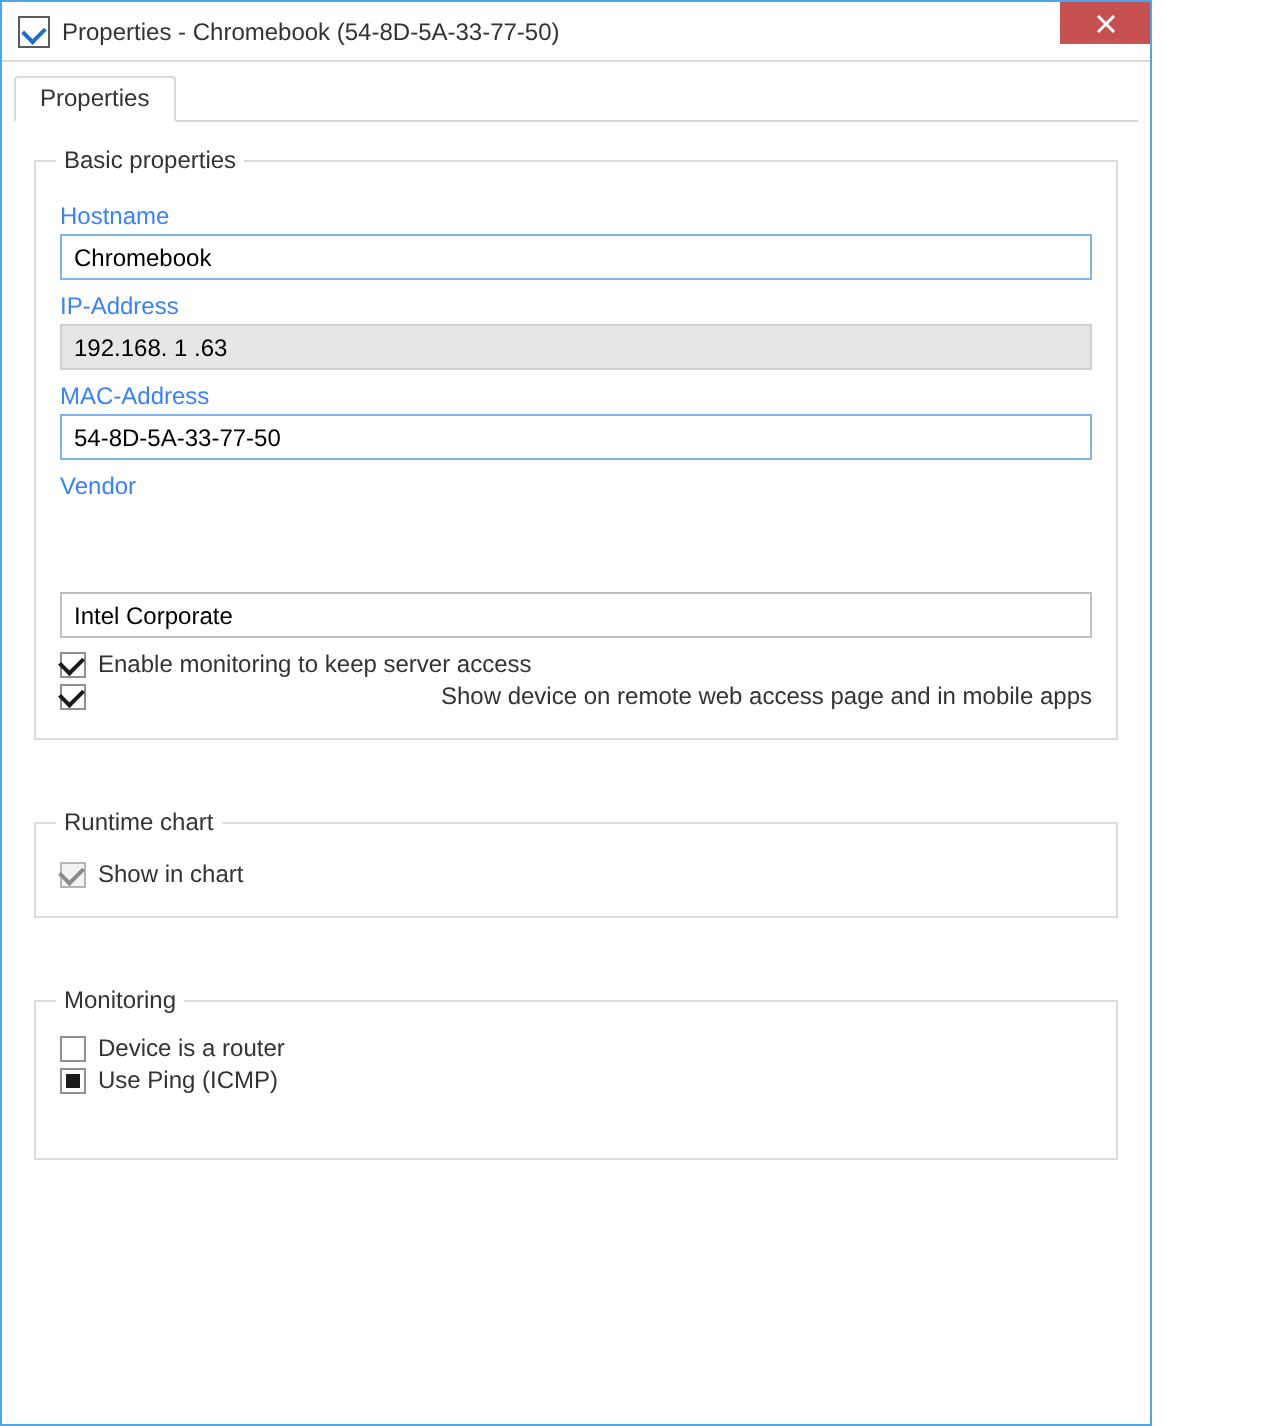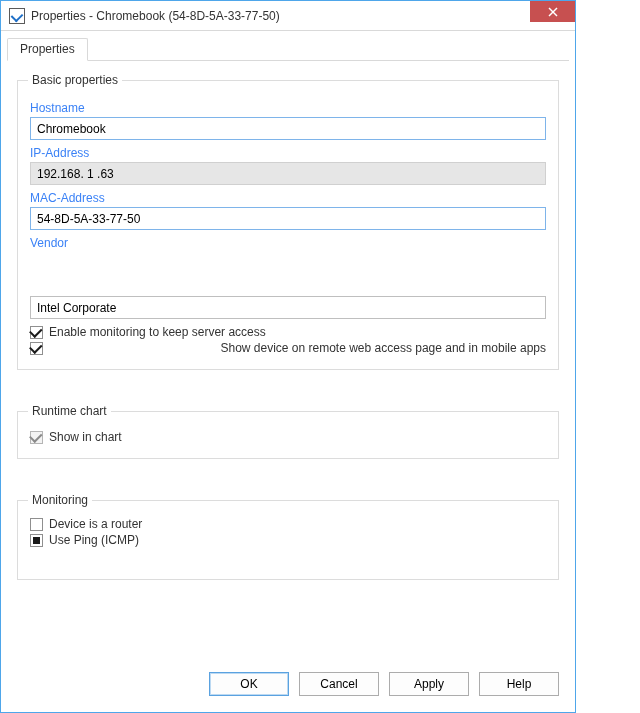--- a/index.html
+++ b/index.html
@@ -308,21 +308,15 @@
         <div class="check-row" style="margin-top:2px;">
           <span class="chk square-fill"></span>
           <span>Use Ping (ICMP)</span>
         </div>
       </fieldset>
 
     </div>
 
     <div style="flex:1"></div>
 
-    <div class="button-bar">
-      <button class="btn default">OK</button>
-      <button class="btn">Cancel</button>
-      <button class="btn">Apply</button>
-      <button class="btn">Help</button>
-    </div>
 
   </div>
 </div>
 
 </body></html>

